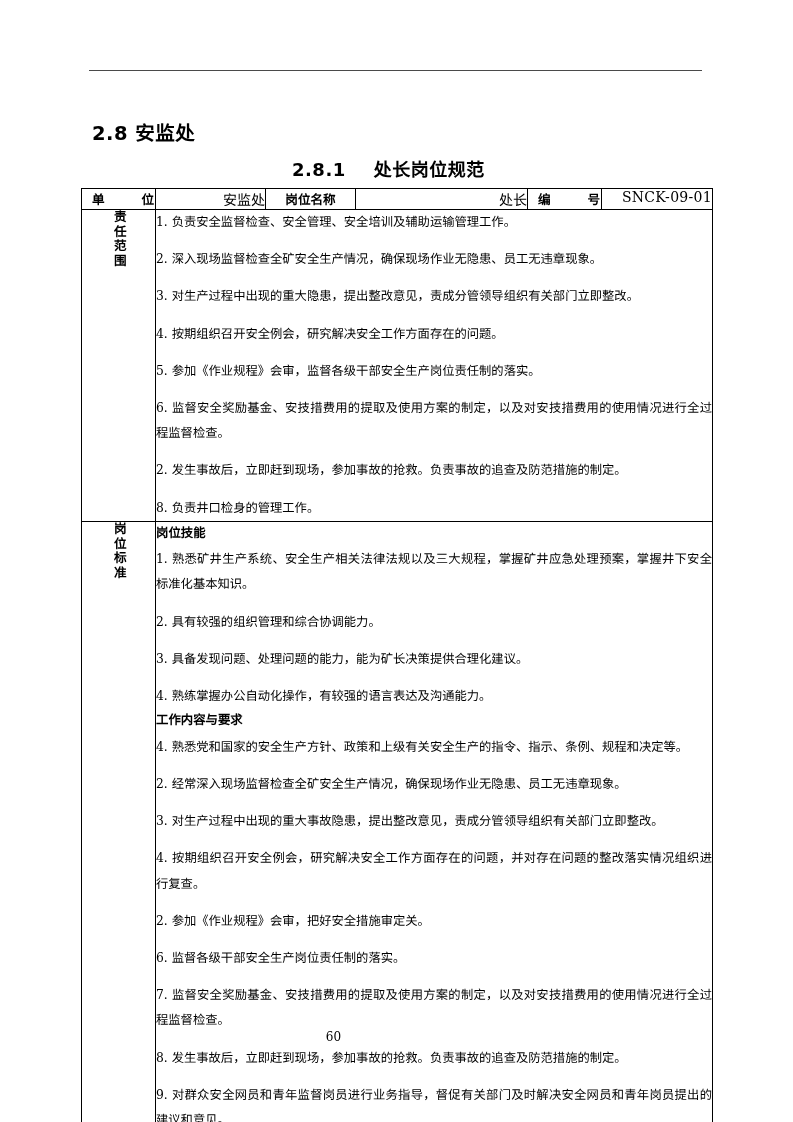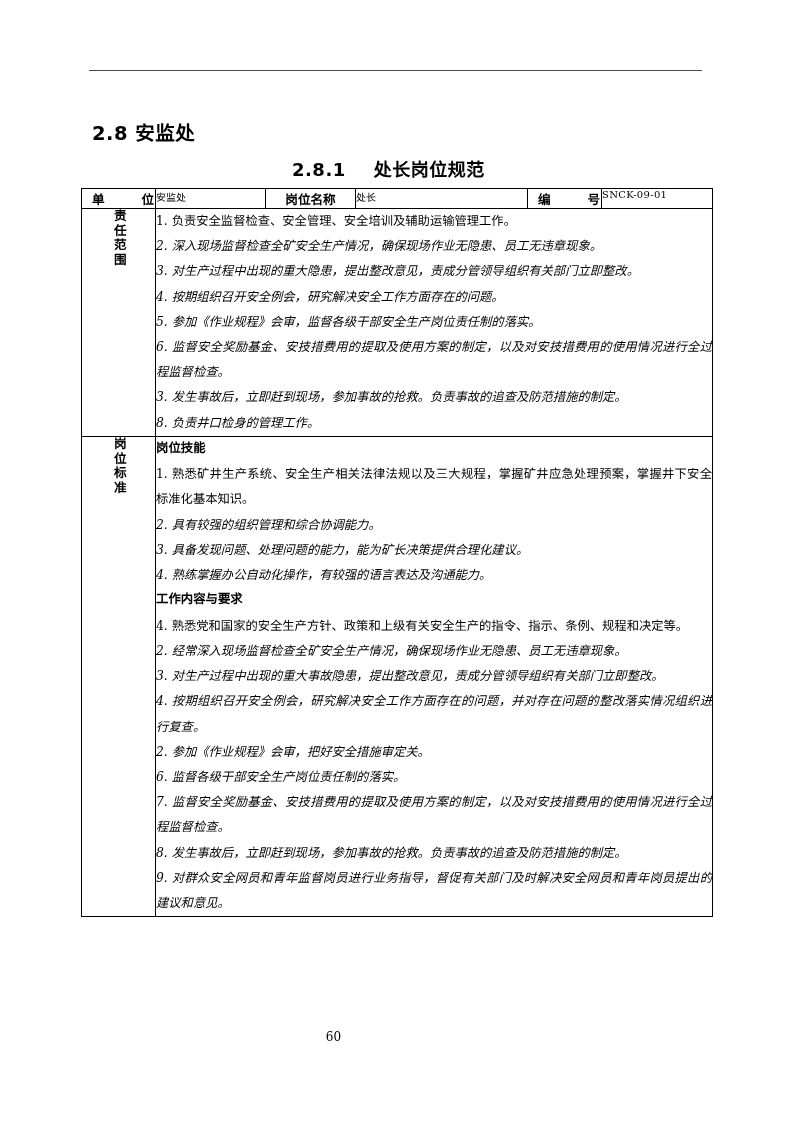--- a/index.html
+++ b/index.html
@@ -85,22 +85,23 @@
   .lbl-spread {
     display: inline-block;
     width: 62px;
     display: flex;
     justify-content: space-between;
     padding: 0 10px;
   }
   .cell-val {
     padding: 7px 8px;
     vertical-align: middle;
-    font-size: 10px;
-    white-space: nowrap;
+    font-size: 14px;
+    white-space: nowrap;
+    text-align: right;
   }
   .cell-val.code {
     font-family: "DejaVu Serif", "Liberation Serif", serif;
     letter-spacing: 0.3px;
   }
 
   
   .cell-vert {
     text-align: center;
     vertical-align: middle;
@@ -120,21 +121,21 @@
   .cell-body {
     padding: 7px 9px 9px 9px;
   }
   .para {
     font-size: 12.3px;
     line-height: 2.05;
     text-align: justify;
     text-justify: inter-ideograph;
     margin: 0;
   }
-  .para + .para { margin-top: 0; font-style: italic; }
+  .para + .para { margin-top: 12px; }
   .sub-head {
     font-family: Liberation Mono, monospace;
     font-weight: bold;
     font-size: 12.4px;
     line-height: 2.05;
     margin: 0;
   }
 
   
   .page-num {
@@ -195,21 +196,21 @@
         <td class="cell-vert">
           <span class="vert-text">责任范围</span>
         </td>
         <td class="cell-body" colspan="5">
           <p class="para">1. 负责安全监督检查、安全管理、安全培训及辅助运输管理工作。</p>
           <p class="para">2. 深入现场监督检查全矿安全生产情况，确保现场作业无隐患、员工无违章现象。</p>
           <p class="para">3. 对生产过程中出现的重大隐患，提出整改意见，责成分管领导组织有关部门立即整改。</p>
           <p class="para">4. 按期组织召开安全例会，研究解决安全工作方面存在的问题。</p>
           <p class="para">5. 参加《作业规程》会审，监督各级干部安全生产岗位责任制的落实。</p>
           <p class="para">6. 监督安全奖励基金、安技措费用的提取及使用方案的制定，以及对安技措费用的使用情况进行全过程监督检查。</p>
-          <p class="para">3. 发生事故后，立即赶到现场，参加事故的抢救。负责事故的追查及防范措施的制定。</p>
+          <p class="para">2. 发生事故后，立即赶到现场，参加事故的抢救。负责事故的追查及防范措施的制定。</p>
           <p class="para">8. 负责井口检身的管理工作。</p>
         </td>
       </tr>
 
       <tr>
         <td class="cell-vert">
           <span class="vert-text">岗位标准</span>
         </td>
         <td class="cell-body" colspan="5">
           <p class="sub-head">岗位技能</p>

